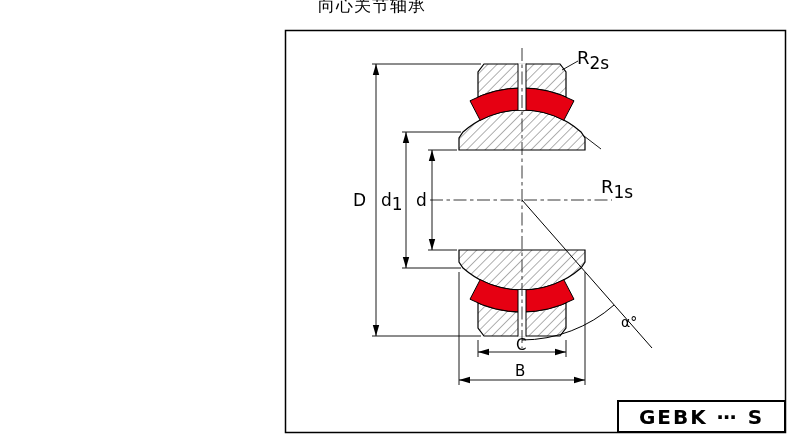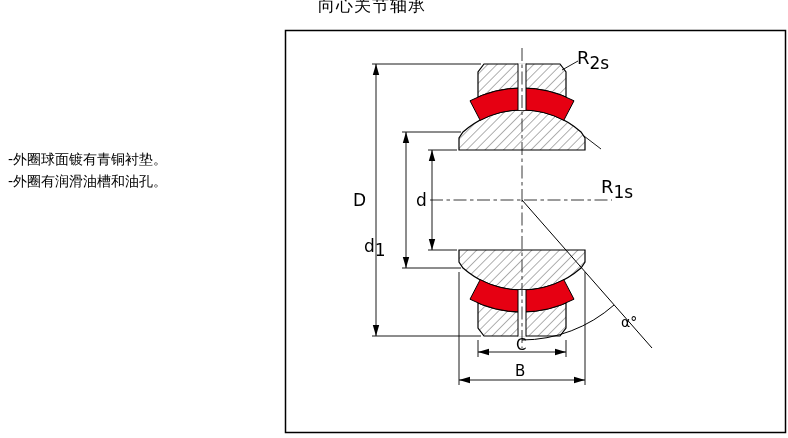--- a/index.html
+++ b/index.html
@@ -25,24 +25,20 @@
     font-size:20px; font-weight:bold; letter-spacing:2px;
   }
 </style>
 </head>
 <body>
 
 <div class="canvas">
 
   <div class="title">向心关节轴承</div>
 
-  <div class="notes">
-    <div>-外圈球面镀有青铜衬垫。</div>
-    <div>-外圈有润滑油槽和油孔。</div>
-  </div>
 
   <svg class="drawing-svg" width="788" height="438" viewBox="0 0 788 438">
     <defs>
       <pattern id="hatch" patternUnits="userSpaceOnUse" width="6.5" height="6.5" patternTransform="rotate(45)">
         <line x1="0" y1="0" x2="0" y2="6.5" stroke="#3a3a3a" stroke-width="0.8"></line>
       </pattern>
       <marker id="arw" markerUnits="userSpaceOnUse" markerWidth="12" markerHeight="8" refX="11" refY="4" orient="auto-start-reverse">
         <path d="M11,4 L0,0.8 L0,7.2 Z" fill="#000"></path>
       </marker>
     </defs>
@@ -101,21 +97,21 @@
 
     <g stroke="#000" stroke-width="0.9">
       <line x1="578" y1="61" x2="562" y2="70"></line>
       <line x1="601" y1="149" x2="584" y2="136"></line>
     </g>
   </svg>
 
   <div class="dim-label" style="left:353px; top:190px;">
     <span>D</span>
   </div>
-  <div class="dim-label" style="left:364px; top:190px;margin-top:46px;">
+  <div class="dim-label" style="left:381px; top:190px;">
     <span>d</span><sub>1</sub>
   </div>
   <div class="dim-label" style="left:416px; top:190px;">
     <span>d</span>
   </div>
   <div class="dim-label small" style="left:516px; top:336px;">
     <span>C</span>
   </div>
   <div class="dim-label small" style="left:515px; top:362px;">
     <span>B</span>
@@ -123,14 +119,17 @@
   <div class="dim-label rlabel" style="left:577px; top:47px;">
     <span>R</span><sub>2s</sub>
   </div>
   <div class="dim-label rlabel" style="left:601px; top:137px;margin-top:39px;">
     <span>R</span><sub>1s</sub>
   </div>
   <div class="dim-label alpha" style="left:621px; top:314px;">
     <span>α°</span>
   </div>
 
+  <div class="gebk">
+    <span>GEBK ⋯ S</span>
+  </div>
 
 </div>
 
 </body></html>

